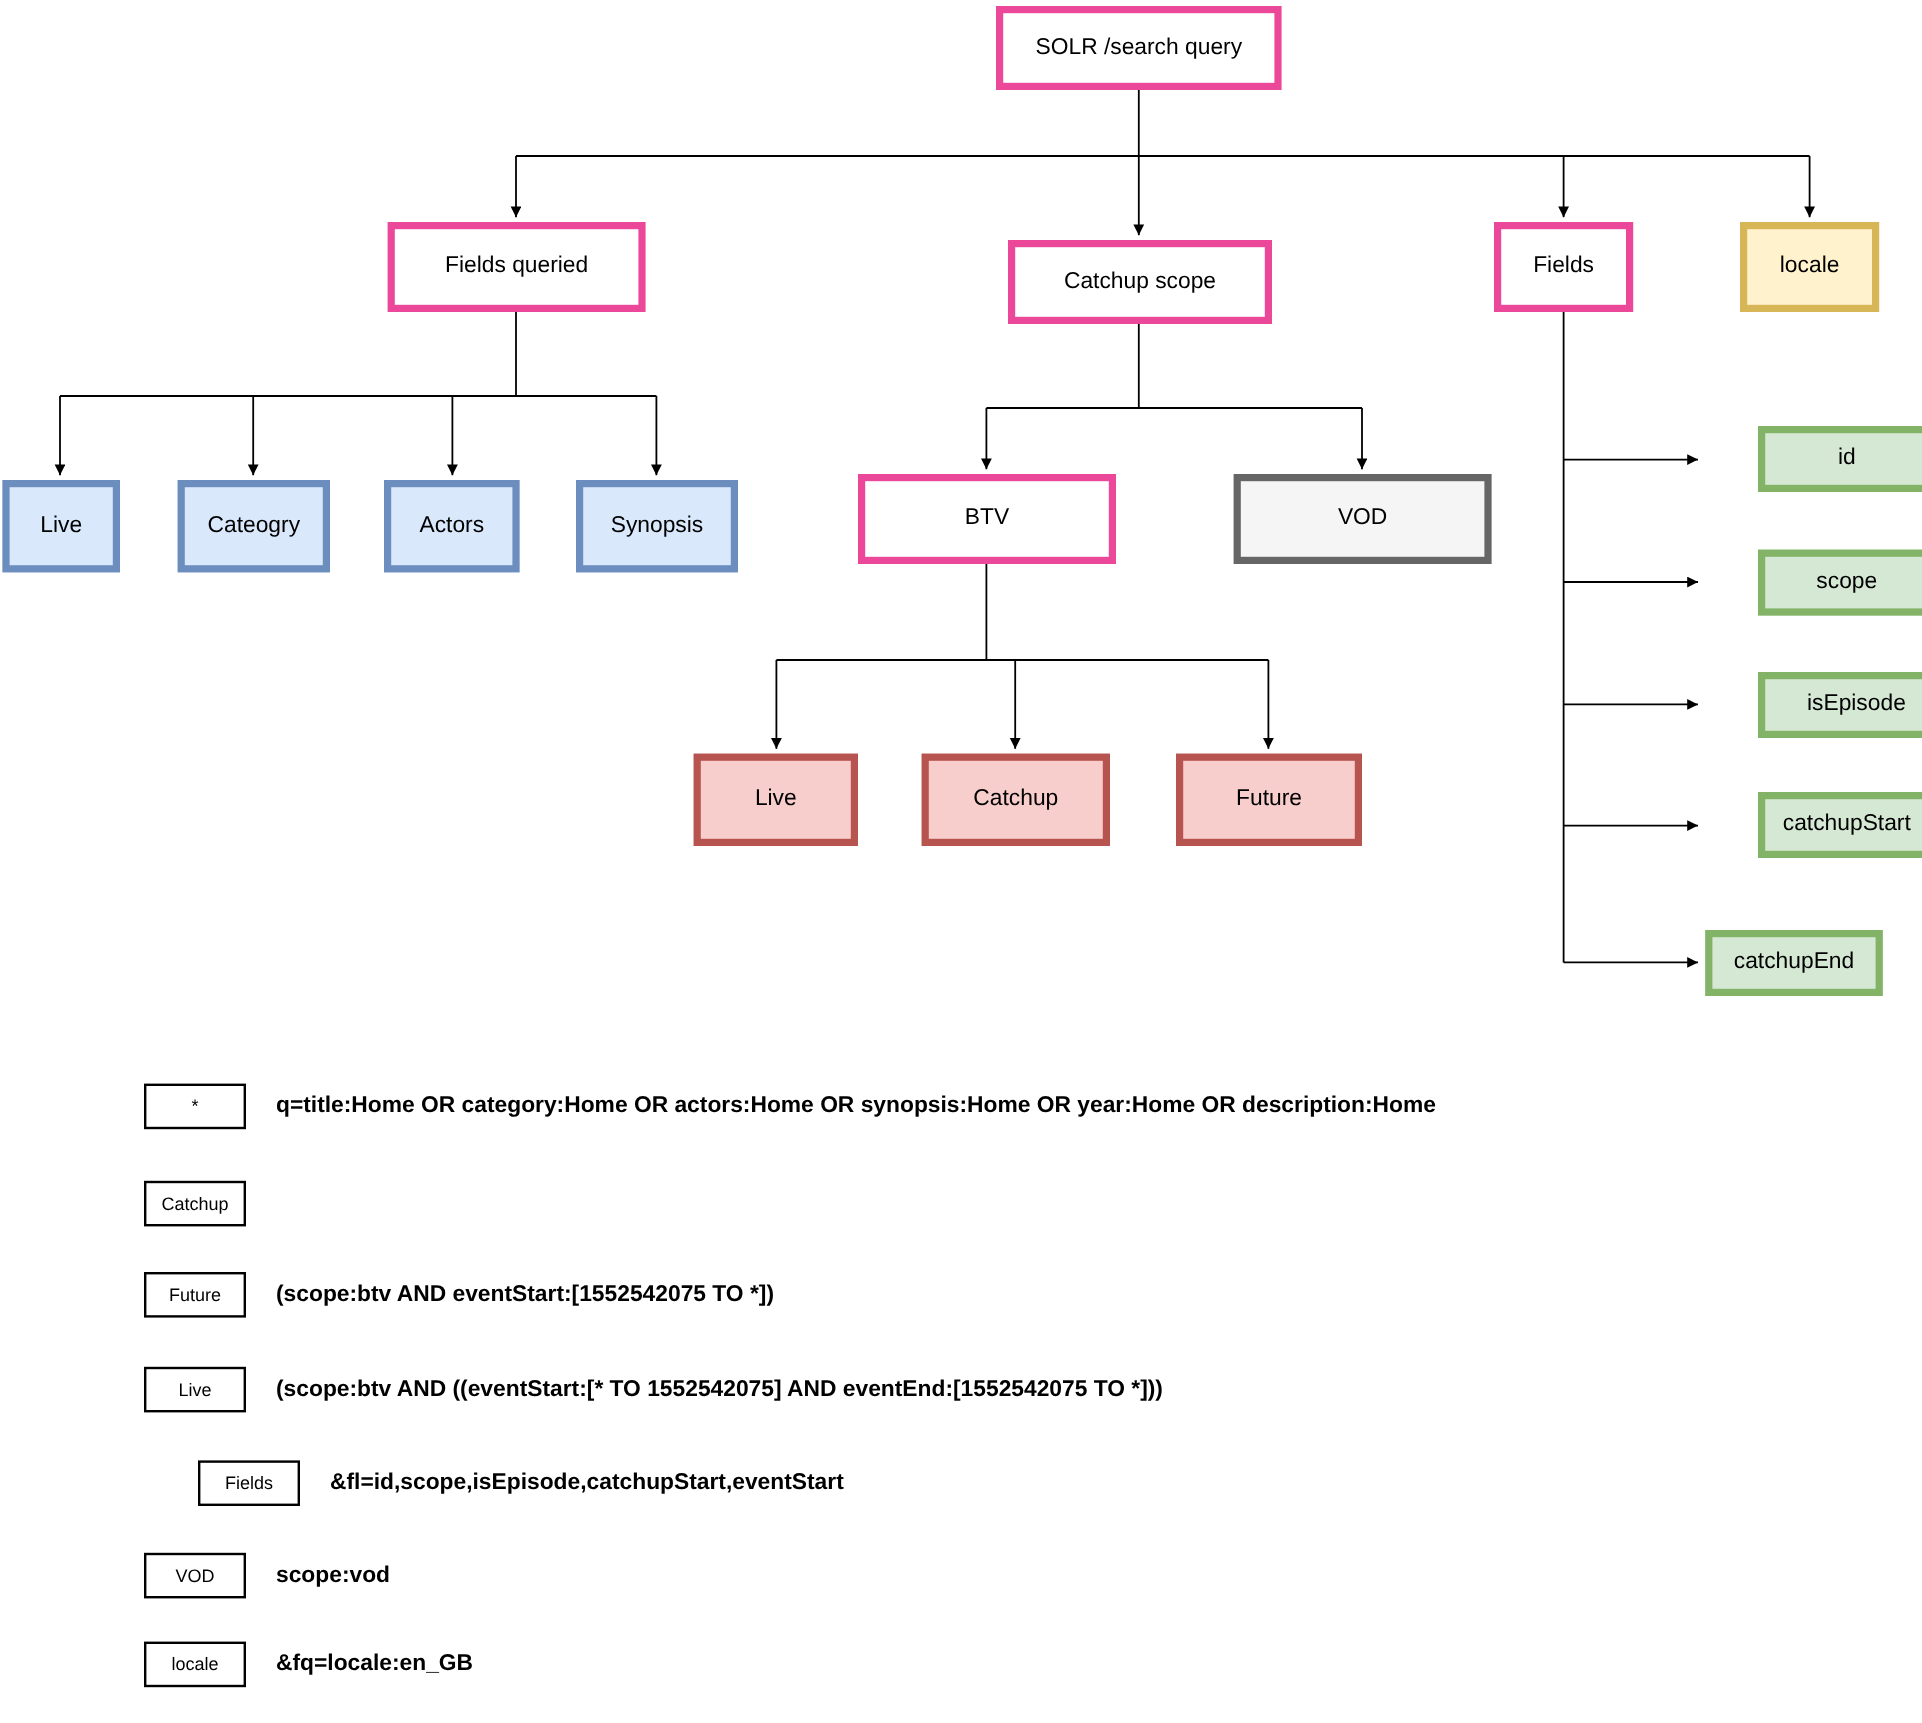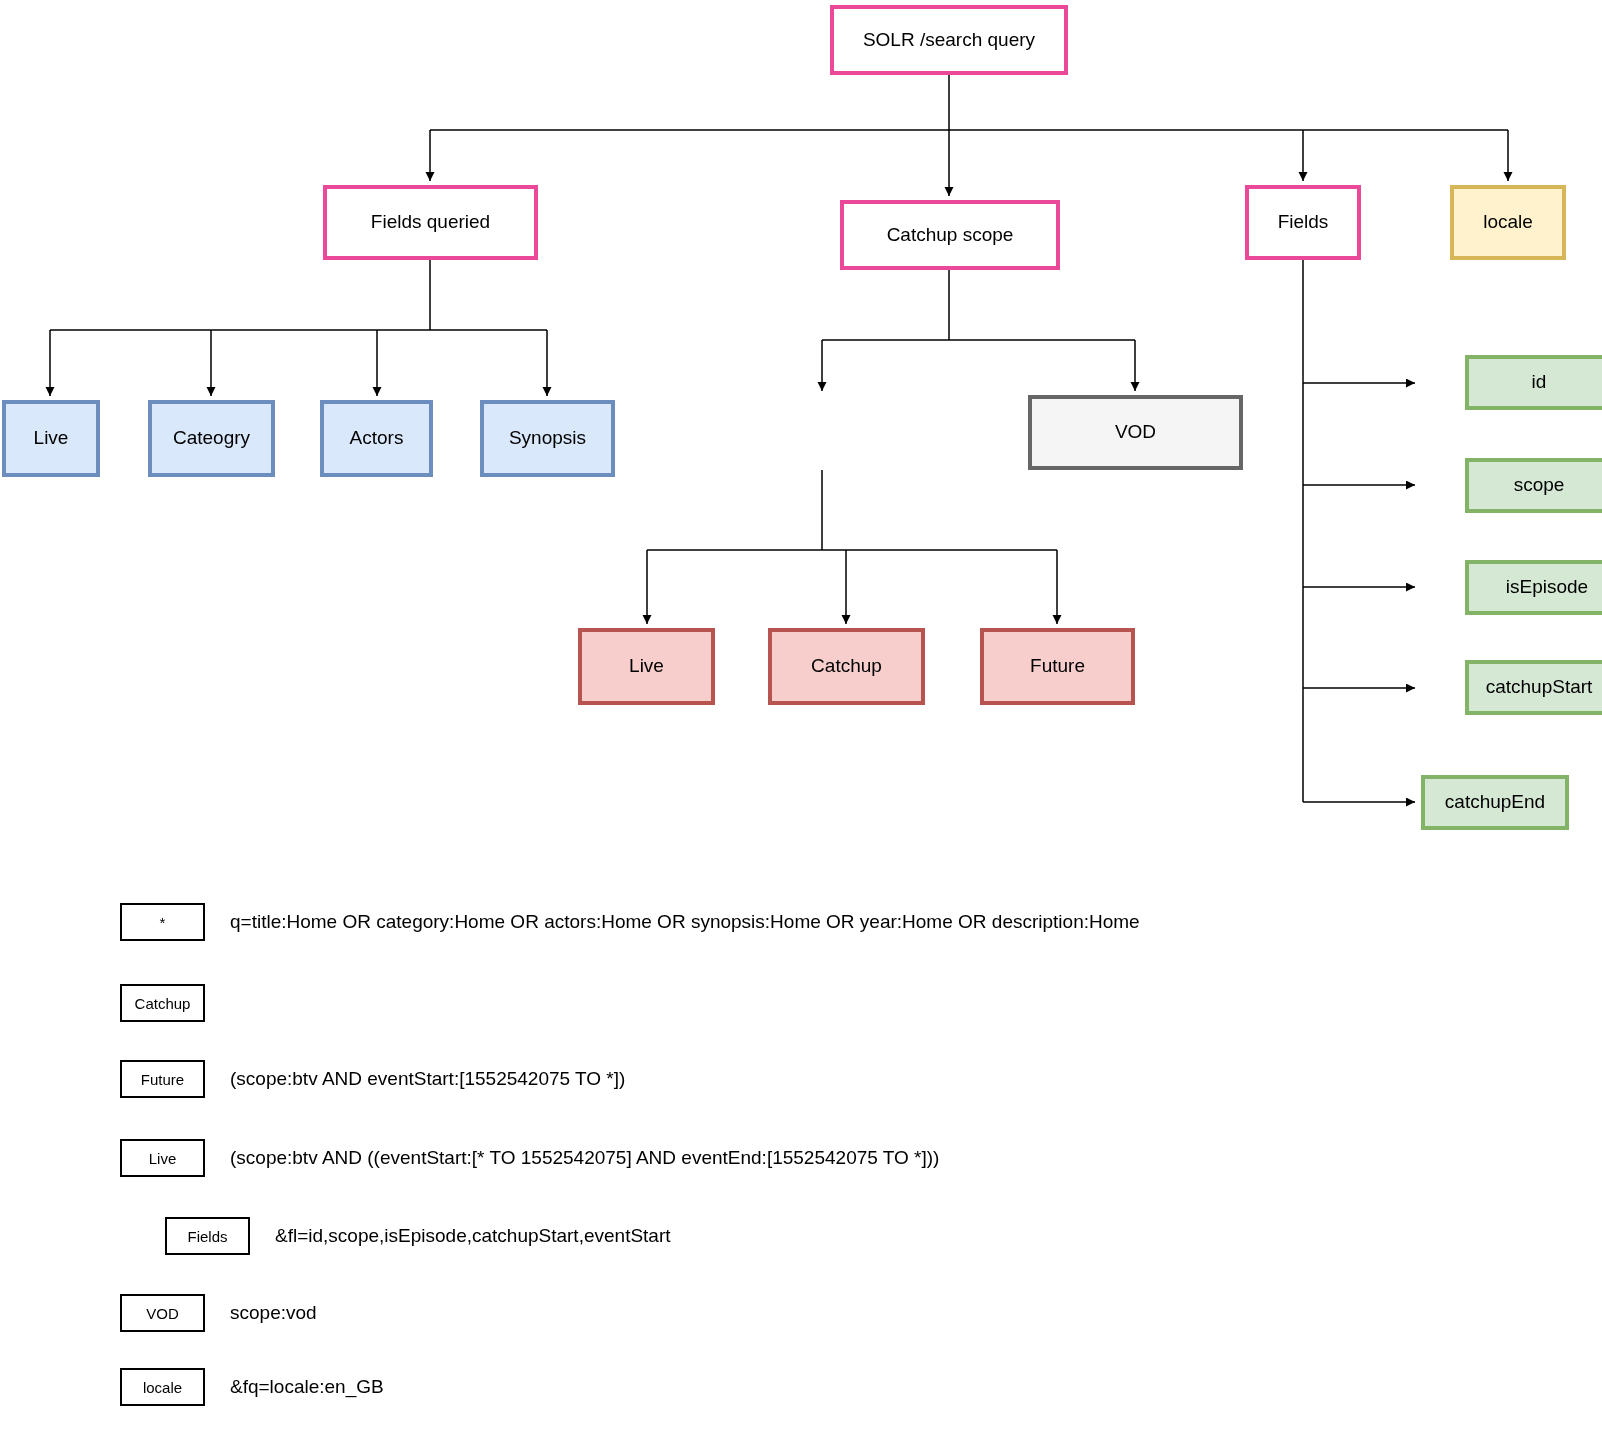--- a/index.html
+++ b/index.html
@@ -13,21 +13,21 @@
     overflow:hidden;
   }
   svg.connectors{position:absolute;left:0;top:0;width:1602px;height:1436px;pointer-events:none;}
   .node{
     position:absolute;
     display:flex;
     align-items:center;
     justify-content:center;
     text-align:center;
     box-sizing:border-box;
-    border:4px solid #ec4899;
+    border:6px solid #ec4899;
     background:#ffffff;
     font-size:19px;
     line-height:1.2;
     padding:2px 6px;
   }
   .blue{background:#dae8fc;border-color:#6c8ebf;}
   .red{background:#f8cecc;border-color:#b85450;}
   .green{background:#d5e8d4;border-color:#82b366;margin-left:45px;}
   .yellow{background:#fff2cc;border-color:#d6b656;}
   .gray{background:#f5f5f5;border-color:#666666;}
@@ -46,20 +46,21 @@
     justify-content:center;
     box-sizing:border-box;
     border:2px solid #000;
     background:#fff;
     font-size:15px;
     flex:0 0 auto;
   }
   .ltext{
     font-size:19px;
     white-space:nowrap;
+    font-weight:bold;
   }
 </style>
 </head>
 <body>
 
 <div class="canvas">
 
   <svg class="connectors" viewBox="0 0 1602 1436" xmlns="http://www.w3.org/2000/svg">
     <defs>
       <marker id="arr" markerUnits="userSpaceOnUse" markerWidth="12" markerHeight="12" refX="9" refY="4.5" orient="auto">
@@ -107,20 +108,21 @@
   <div class="node" style="left:323px;top:185px;width:215px;height:75px">Fields queried</div>
   <div class="node" style="left:840px;top:200px;width:220px;height:70px">Catchup scope</div>
   <div class="node" style="left:1245px;top:185px;width:116px;height:75px">Fields</div>
   <div class="node yellow" style="left:1450px;top:185px;width:116px;height:75px">locale</div>
 
   <div class="node blue" style="left:2px;top:400px;width:98px;height:77px">Live</div>
   <div class="node blue" style="left:148px;top:400px;width:127px;height:77px">Cateogry</div>
   <div class="node blue" style="left:320px;top:400px;width:113px;height:77px">Actors</div>
   <div class="node blue" style="left:480px;top:400px;width:135px;height:77px">Synopsis</div>
 
+  <div class="node" style="left:715px;top:395px;width:215px;height:75px">BTV</div>
   <div class="node gray" style="left:1028px;top:395px;width:215px;height:75px">VOD</div>
 
   <div class="node red" style="left:578px;top:628px;width:137px;height:77px">Live</div>
   <div class="node red" style="left:768px;top:628px;width:157px;height:77px">Catchup</div>
   <div class="node red" style="left:980px;top:628px;width:155px;height:77px">Future</div>
 
   <div class="node green" style="left:1420px;top:355px;width:148px;height:55px">id</div>
   <div class="node green" style="left:1420px;top:458px;width:148px;height:55px">scope</div>
   <div class="node green" style="left:1420px;top:560px;width:164px;height:55px">isEpisode</div>
   <div class="node green" style="left:1420px;top:660px;width:148px;height:55px">catchupStart</div>

